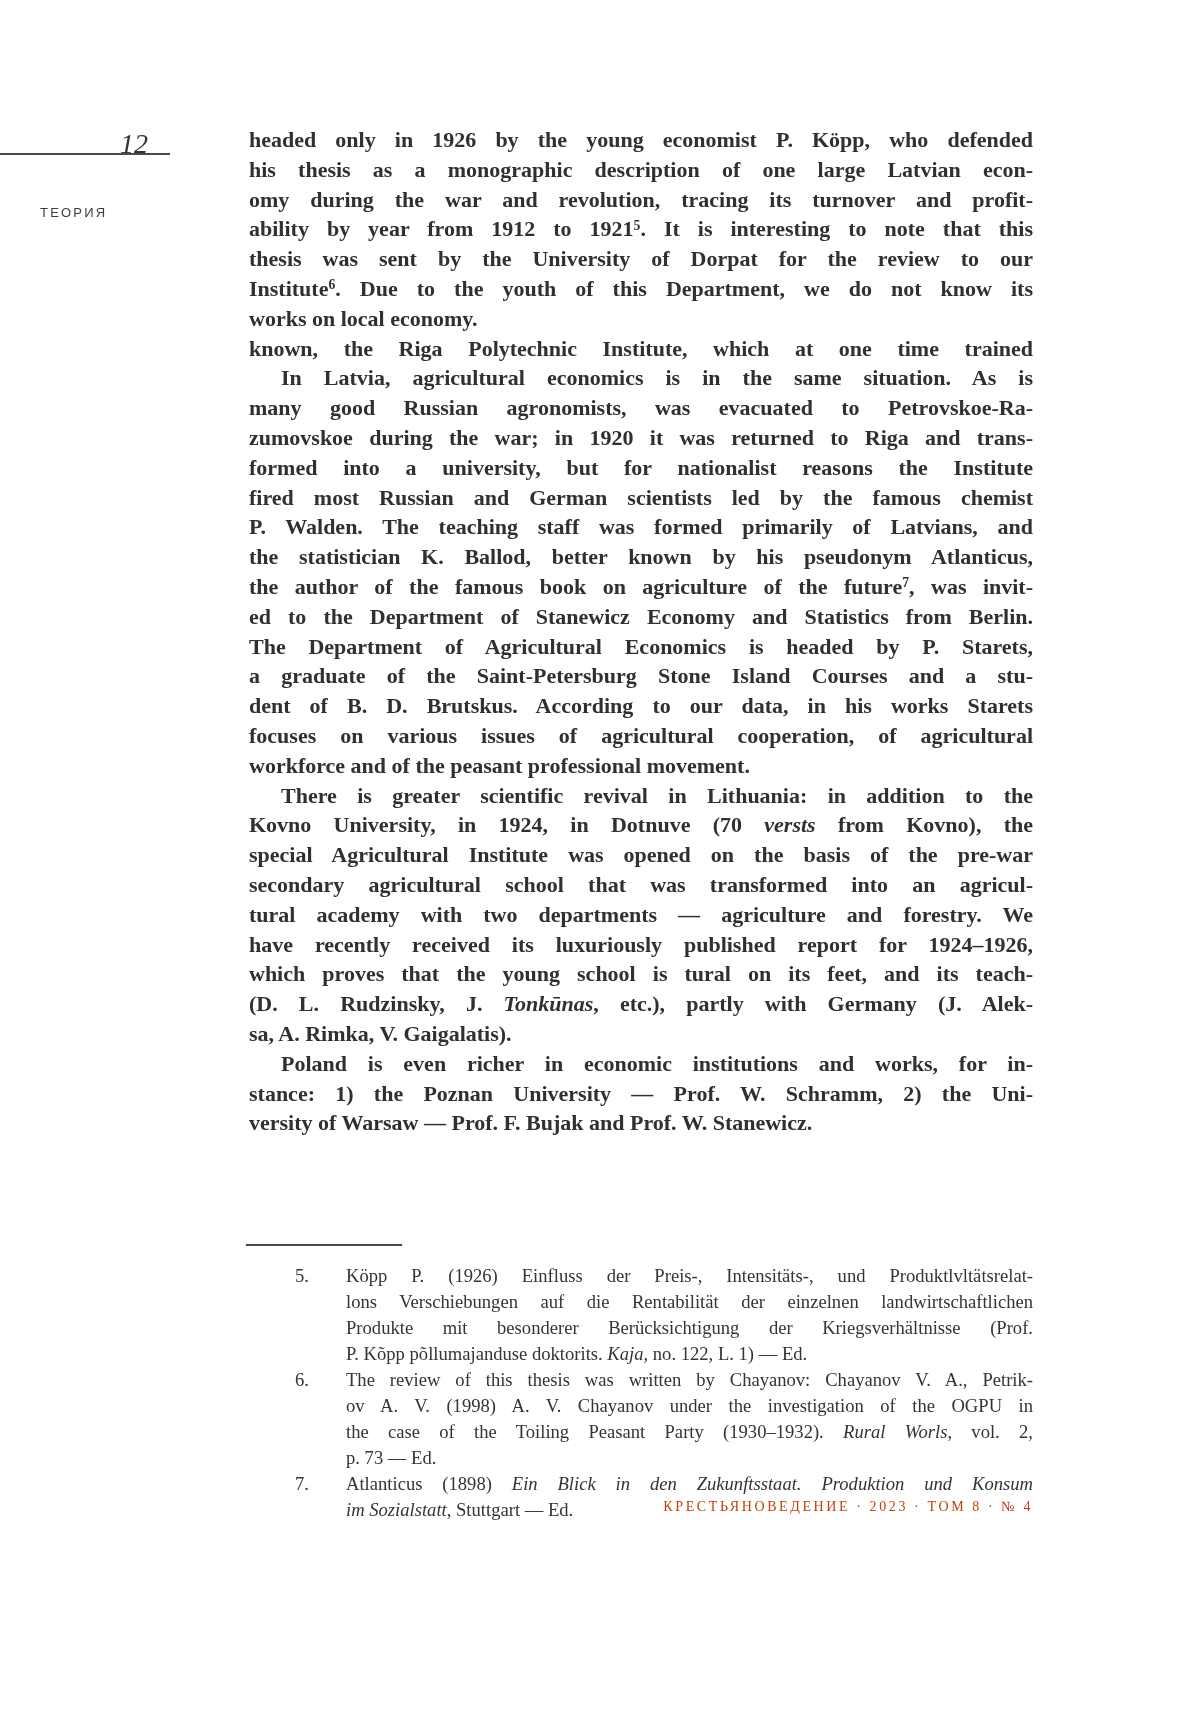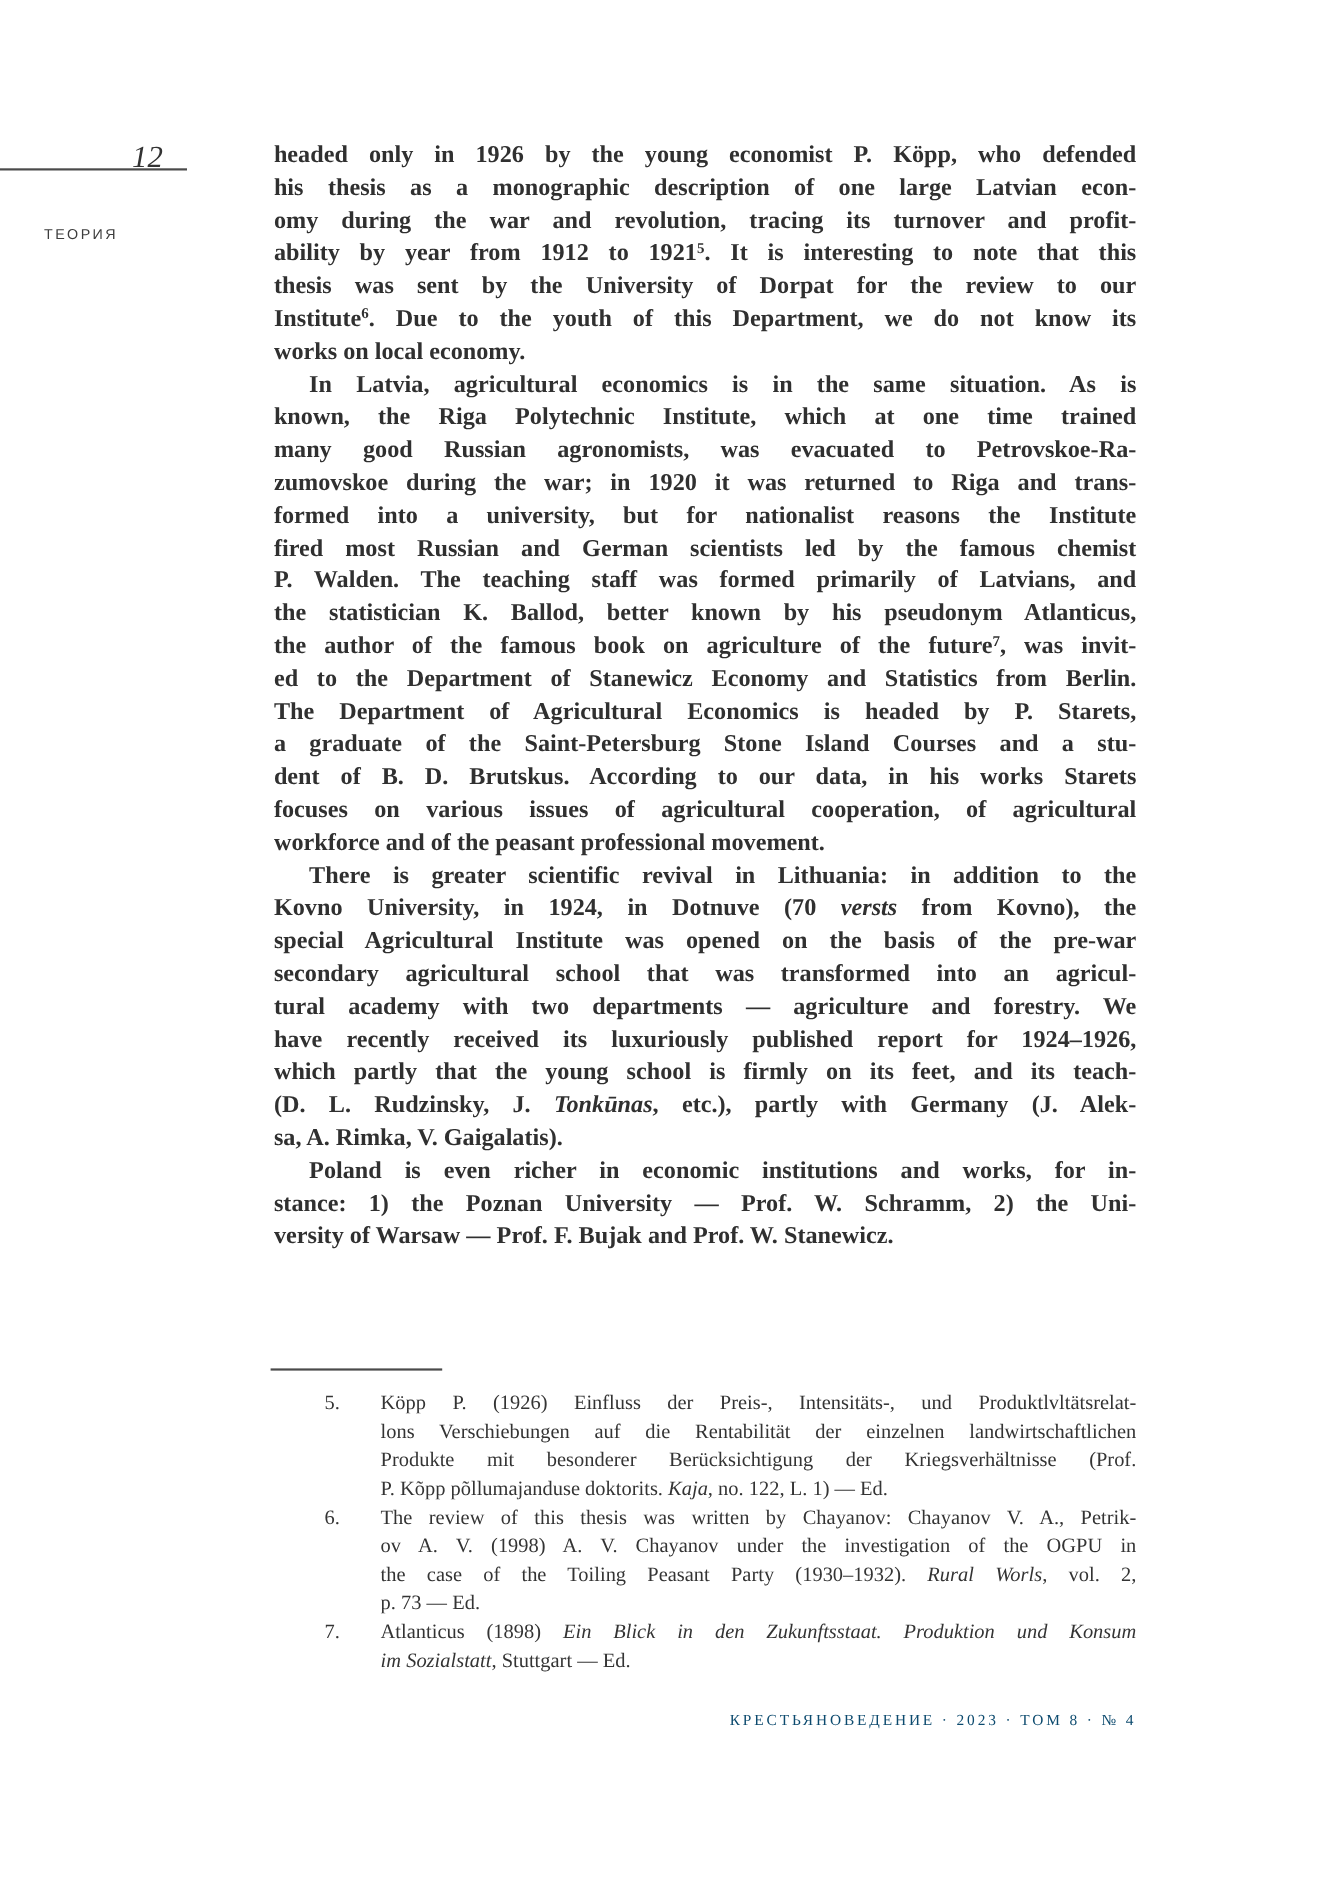--- a/index.html
+++ b/index.html
@@ -103,25 +103,25 @@
   .fline {
     text-align: justify;
     text-align-last: justify;
     height: 26px;
     overflow: hidden;
   }
   .fline.lastline { text-align-last: left; }
   #journal-footer {
     position: absolute;
     right: 167px;
-    top: 1557px;
+    top: 1499px;
     font-size: 14px;
     letter-spacing: 2.6px;
     white-space: nowrap;
-    color: #0c4a6e;
+    color: #c2410c;
     font-family: "Liberation Serif", serif;
     text-align: right;
   }
 </style>
 </head>
 <body>
 
 <div id="page">
   <div id="rule-top"></div>
   <div id="page-num">12</div>
@@ -131,22 +131,22 @@
       <div class="para">
         <div class="bline">headed only in 1926 by the young economist P. Köpp, who defended</div>
         <div class="bline">his thesis as a monographic description of one large Latvian econ-</div>
         <div class="bline">omy during the war and revolution, tracing its turnover and profit-</div>
         <div class="bline">ability by year from 1912 to 1921<sup>5</sup>. It is interesting to note that this</div>
         <div class="bline">thesis was sent by the University of Dorpat for the review to our</div>
         <div class="bline">Institute<sup>6</sup>. Due to the youth of this Department, we do not know its</div>
         <div class="bline lastline">works on local economy.</div>
       </div>
       <div class="para">
+        <div class="bline">known, the Riga Polytechnic Institute, which at one time trained</div>
         <div class="bline indent">In Latvia, agricultural economics is in the same situation. As is</div>
-        <div class="bline">known, the Riga Polytechnic Institute, which at one time trained</div>
         <div class="bline">many good Russian agronomists, was evacuated to Petrovskoe-Ra-</div>
         <div class="bline">zumovskoe during the war; in 1920 it was returned to Riga and trans-</div>
         <div class="bline">formed into a university, but for nationalist reasons the Institute</div>
         <div class="bline">fired most Russian and German scientists led by the famous chemist</div>
         <div class="bline">P. Walden. The teaching staff was formed primarily of Latvians, and</div>
         <div class="bline">the statistician K. Ballod, better known by his pseudonym Atlanticus,</div>
         <div class="bline">the author of the famous book on agriculture of the future<sup>7</sup>, was invit-</div>
         <div class="bline">ed to the Department of Stanewicz Economy and Statistics from Berlin.</div>
         <div class="bline">The Department of Agricultural Economics is headed by P. Starets,</div>
         <div class="bline">a graduate of the Saint-Petersburg Stone Island Courses and a stu-</div>
@@ -154,21 +154,21 @@
         <div class="bline">focuses on various issues of agricultural cooperation, of agricultural</div>
         <div class="bline lastline">workforce and of the peasant professional movement.</div>
       </div>
       <div class="para">
         <div class="bline indent">There is greater scientific revival in Lithuania: in addition to the</div>
         <div class="bline">Kovno University, in 1924, in Dotnuve (70 <i>versts</i> from Kovno), the</div>
         <div class="bline">special Agricultural Institute was opened on the basis of the pre-war</div>
         <div class="bline">secondary agricultural school that was transformed into an agricul-</div>
         <div class="bline">tural academy with two departments — agriculture and forestry. We</div>
         <div class="bline">have recently received its luxuriously published report for 1924–1926,</div>
-        <div class="bline">which partly that the young school is firmly on its feet, and its teach-</div>
+        <div class="bline">which proves that the young school is tural on its feet, and its teach-</div>
         <div class="bline">(D. L. Rudzinsky, J. <i>Tonkūnas</i>, etc.), partly with Germany (J. Alek-</div>
         <div class="bline lastline">sa, A. Rimka, V. Gaigalatis).</div>
       </div>
       <div class="para">
         <div class="bline indent">Poland is even richer in economic institutions and works, for in-</div>
         <div class="bline">stance: 1) the Poznan University — Prof. W. Schramm, 2) the Uni-</div>
         <div class="bline lastline">versity of Warsaw — Prof. F. Bujak and Prof. W. Stanewicz.</div>
       </div>
     </div>
 

